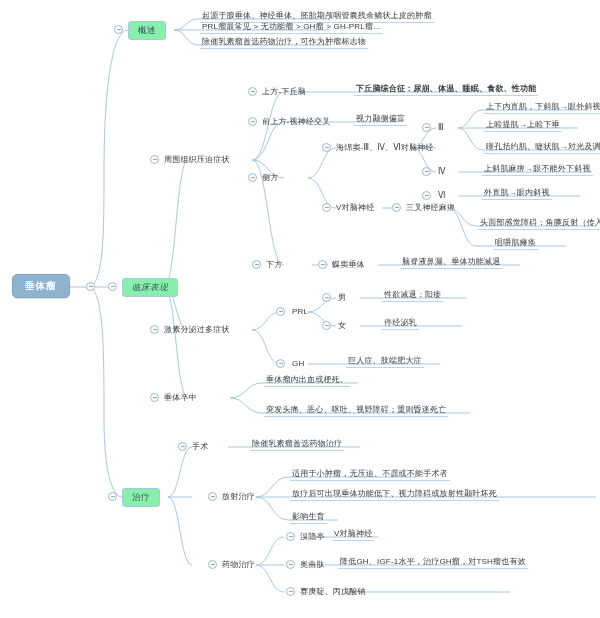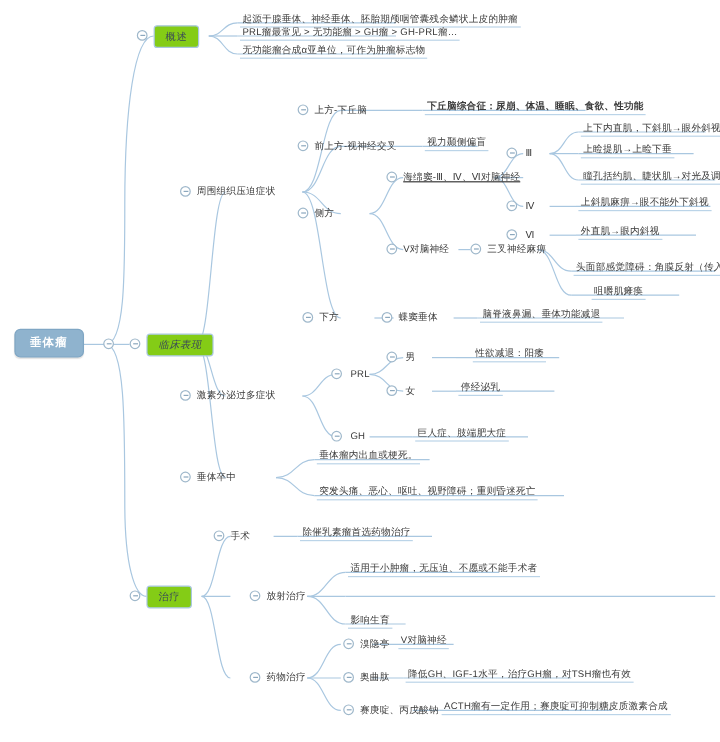--- a/index.html
+++ b/index.html
@@ -23,21 +23,21 @@
     border:1px solid #7FA6C4;
     border-radius:5px;
     color:#ffffff;
     font-size:9.5px;
     font-weight:bold;
     padding:6px 12px;
     letter-spacing:1px;
     box-shadow:0 1px 1px rgba(0,0,0,.12);
   }
   .lvl2{
-    background:#84cc16;
+    background:#86efac;
     border:1px solid #A9C7E0;
     border-radius:3px;
     color:#3b4a57;
     font-size:8.5px;
     padding:4px 9px;
     letter-spacing:.5px;
     text-align:center;
   }
   .leaf{
     color:#3a3a3a;
@@ -177,21 +177,21 @@
   <div class="node lvl2" style="left:128px;top:21px;">概述</div>
 
   <div class="toggle" style="left:108px;top:282px;"></div>
   <div class="node lvl2" style="left:122px;top:278px;font-style:italic;">临床表现</div>
 
   <div class="toggle" style="left:108px;top:492px;"></div>
   <div class="node lvl2" style="left:122px;top:488px;">治疗</div>
 
   <div class="node leaf ul" style="left:200px;top:12px;">起源于腺垂体、神经垂体、胚胎期颅咽管囊残余鳞状上皮的肿瘤</div>
   <div class="node leaf ul" style="left:200px;top:23px;">PRL瘤最常见 &gt; 无功能瘤 &gt; GH瘤 &gt; GH-PRL瘤…</div>
-  <div class="node leaf ul" style="left:200px;top:38px;">无功能瘤合成α亚单位，可作为肿瘤标志物</div>
+  <div class="node leaf ul" style="left:200px;top:38px;">除催乳素瘤首选药物治疗，可作为肿瘤标志物</div>
 
   <div class="toggle" style="left:150px;top:155px;"></div>
   <div class="node tnode" style="left:164px;top:156px;">周围组织压迫症状</div>
 
   <div class="toggle" style="left:150px;top:325px;"></div>
   <div class="node tnode" style="left:164px;top:326px;">激素分泌过多症状</div>
 
   <div class="toggle" style="left:150px;top:393px;"></div>
   <div class="node tnode" style="left:164px;top:394px;">垂体卒中</div>
 
@@ -206,21 +206,21 @@
   <div class="toggle" style="left:248px;top:173px;"></div>
   <div class="node tnode" style="left:262px;top:174px;">侧方</div>
 
   <div class="toggle" style="left:252px;top:260px;"></div>
   <div class="node tnode" style="left:266px;top:261px;">下方</div>
   <div class="toggle" style="left:318px;top:260px;"></div>
   <div class="node tnode" style="left:332px;top:261px;">蝶窦垂体</div>
   <div class="node leaf ul" style="left:400px;top:258px;">脑脊液鼻漏、垂体功能减退</div>
 
   <div class="toggle" style="left:322px;top:143px;"></div>
-  <div class="node tnode" style="left:336px;top:144px;text-decoration:underline;">海绵窦-Ⅲ、Ⅳ、Ⅵ对脑神经</div>
+  <div class="node tnode" style="left:336px;top:144px;">海绵窦-Ⅲ、Ⅳ、Ⅵ对脑神经</div>
 
   <div class="toggle" style="left:322px;top:203px;"></div>
   <div class="node tnode" style="left:336px;top:204px;">V对脑神经</div>
 
   <div class="toggle" style="left:422px;top:123px;"></div>
   <div class="node tnode" style="left:438px;top:124px;">Ⅲ</div>
   <div class="node leaf ul" style="left:484px;top:103px;">上下内直肌，下斜肌→眼外斜视</div>
   <div class="node leaf ul" style="left:484px;top:121px;">上睑提肌→上睑下垂</div>
   <div class="node leaf ul" style="left:484px;top:143px;">瞳孔括约肌、睫状肌→对光及调节反射消失</div>
 
@@ -235,50 +235,50 @@
   <div class="toggle" style="left:392px;top:203px;"></div>
   <div class="node tnode" style="left:406px;top:204px;">三叉神经麻痹</div>
   <div class="node leaf ul" style="left:478px;top:219px;">头面部感觉障碍：角膜反射（传入）</div>
   <div class="node leaf ul" style="left:478px;top:239px;margin-left:15px;">咀嚼肌瘫痪</div>
 
   <div class="toggle" style="left:276px;top:307px;"></div>
   <div class="node tnode" style="left:292px;top:308px;">PRL</div>
 
   <div class="toggle" style="left:322px;top:293px;"></div>
   <div class="node tnode" style="left:338px;top:294px;">男</div>
-  <div class="node leaf ul" style="left:394px;top:291px;">性欲减退：阳痿</div>
+  <div class="node leaf ul" style="left:382px;top:291px;font-family:Liberation Mono, monospace;">性欲减退：阳痿</div>
 
   <div class="toggle" style="left:322px;top:321px;"></div>
   <div class="node tnode" style="left:338px;top:322px;">女</div>
   <div class="node leaf ul" style="left:382px;top:319px;">停经泌乳</div>
 
   <div class="toggle" style="left:276px;top:359px;"></div>
   <div class="node tnode" style="left:292px;top:360px;">GH</div>
   <div class="node leaf ul" style="left:346px;top:357px;">巨人症、肢端肥大症</div>
 
   <div class="node leaf ul" style="left:264px;top:376px;">垂体瘤内出血或梗死。</div>
   <div class="node leaf ul" style="left:264px;top:406px;">突发头痛、恶心、呕吐、视野障碍；重则昏迷死亡</div>
 
   <div class="toggle" style="left:178px;top:442px;"></div>
   <div class="node tnode" style="left:192px;top:443px;">手术</div>
   <div class="node leaf ul" style="left:250px;top:440px;">除催乳素瘤首选药物治疗</div>
 
   <div class="toggle" style="left:208px;top:492px;"></div>
   <div class="node tnode" style="left:222px;top:493px;">放射治疗</div>
   <div class="node leaf ul" style="left:290px;top:470px;">适用于小肿瘤，无压迫、不愿或不能手术者</div>
+  <div class="node leaf ul" style="left:290px;top:490px;">放疗后可出现垂体功能低下、视力障碍或放射性颞叶坏死</div>
   <div class="node leaf ul" style="left:290px;top:513px;">影响生育</div>
 
   <div class="toggle" style="left:208px;top:560px;"></div>
   <div class="node tnode" style="left:222px;top:561px;">药物治疗</div>
 
   <div class="toggle" style="left:286px;top:532px;"></div>
   <div class="node tnode" style="left:300px;top:533px;">溴隐亭</div>
   <div class="node leaf ul" style="left:332px;top:530px;">V对脑神经</div>
 
   <div class="toggle" style="left:286px;top:560px;"></div>
   <div class="node tnode" style="left:300px;top:561px;">奥曲肽</div>
   <div class="node leaf ul" style="left:338px;top:558px;">降低GH、IGF-1水平，治疗GH瘤，对TSH瘤也有效</div>
 
   <div class="toggle" style="left:286px;top:587px;"></div>
   <div class="node tnode" style="left:300px;top:588px;">赛庚啶、丙戊酸钠</div>
-  <div class="node leaf ul" style="left:368px;top:585px;">ACTH瘤有一定作用；赛庚啶可抑制糖皮质激素合成</div>
 
 </div>
 
 </body></html>

